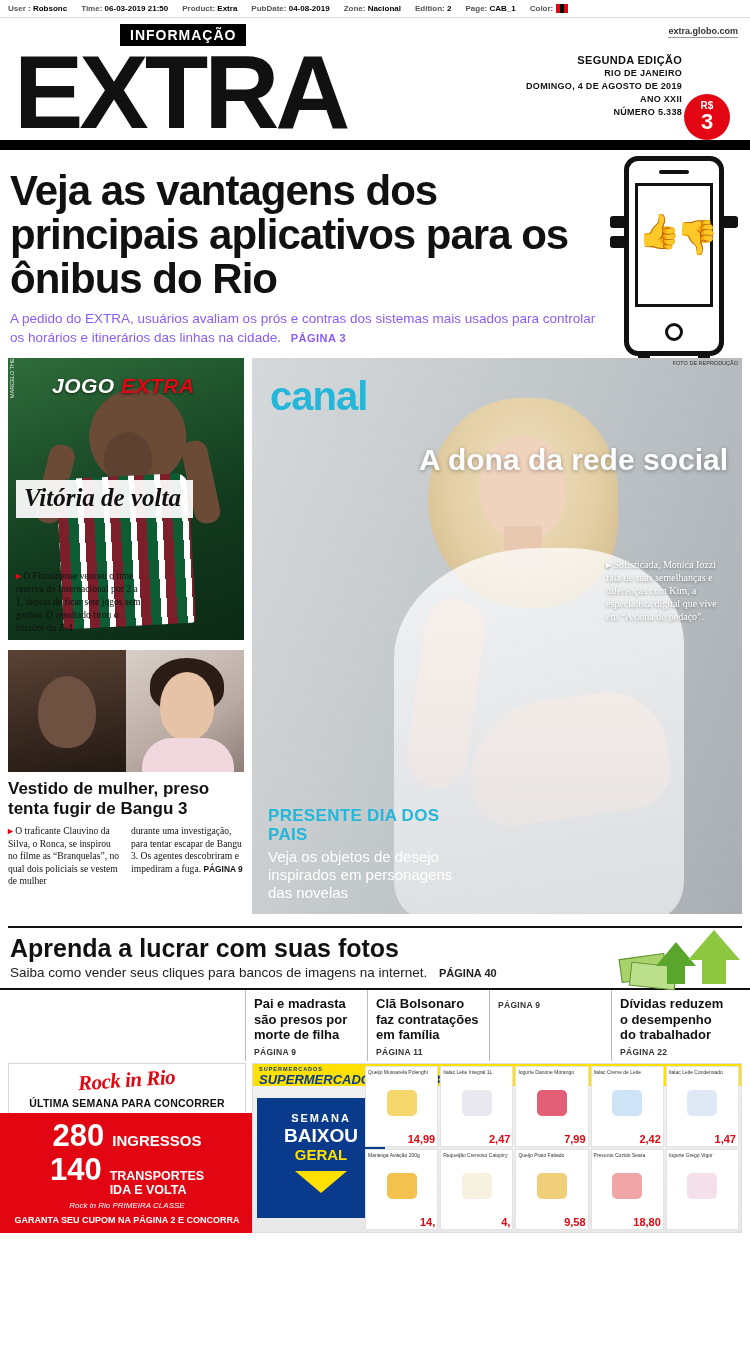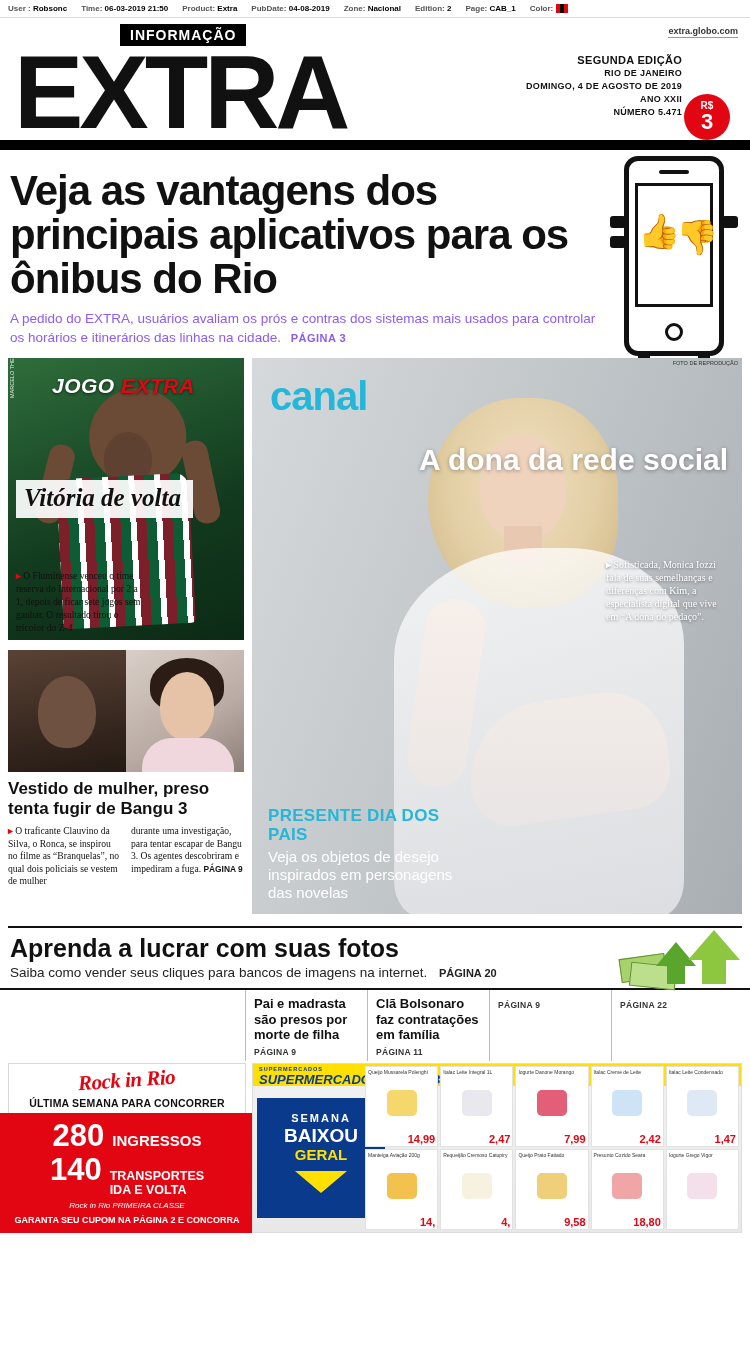--- a/index.html
+++ b/index.html
@@ -341,21 +341,21 @@
 
     <div class="logo-row">
       <div class="logo">EXTRA</div>
       <div class="redbar"></div>
 
       <div class="edicao">
         <div class="big">SEGUNDA EDIÇÃO</div>
         <div>RIO DE JANEIRO</div>
         <div>DOMINGO, 4 DE AGOSTO DE 2019</div>
         <div>ANO XXII</div>
-        <div>NÚMERO 5.471</div>
+        <div>NÚMERO 5.338</div>
       </div>
 
       <div class="price">
         <span class="rs">R$</span>
         <span class="num">3</span>
       </div>
     </div>
   </div>
 
   <div class="blackband"></div>
@@ -456,21 +456,21 @@
       </div>
     </div>
   </div>
 
   <div class="rule"></div>
 
   <div class="fotos">
     <h2>Aprenda a lucrar com suas fotos</h2>
     <div class="sub">
       <span>Saiba como vender seus cliques para bancos de imagens na internet.</span>
-      <span class="pag">PÁGINA 20</span>
+      <span class="pag">PÁGINA 40</span>
     </div>
     <div class="arrow-art">
       <div class="bill"></div>
       <div class="bill2"></div>
       <div class="a2"></div>
       <div class="a2s"></div>
       <div class="a1"></div>
       <div class="a1s"></div>
     </div>
   </div>
@@ -482,20 +482,21 @@
       <div class="pag">PÁGINA 9</div>
     </div>
     <div class="brief" style="width:122px">
       <h3>Clã Bolsonaro faz contratações em família</h3>
       <div class="pag">PÁGINA 11</div>
     </div>
     <div class="brief" style="width:122px">
       <div class="pag">PÁGINA 9</div>
     </div>
     <div class="brief" style="width:122px">
+      <h3>Dívidas reduzem o desempenho do trabalhador</h3>
       <div class="pag">PÁGINA 22</div>
     </div>
   </div>
 
   <div class="ads">
 
     <div class="ad-rir">
       <div class="rir-logo">Rock in Rio</div>
       <div class="rir-sub">ÚLTIMA SEMANA PARA CONCORRER</div>
       <div class="rir-red">

